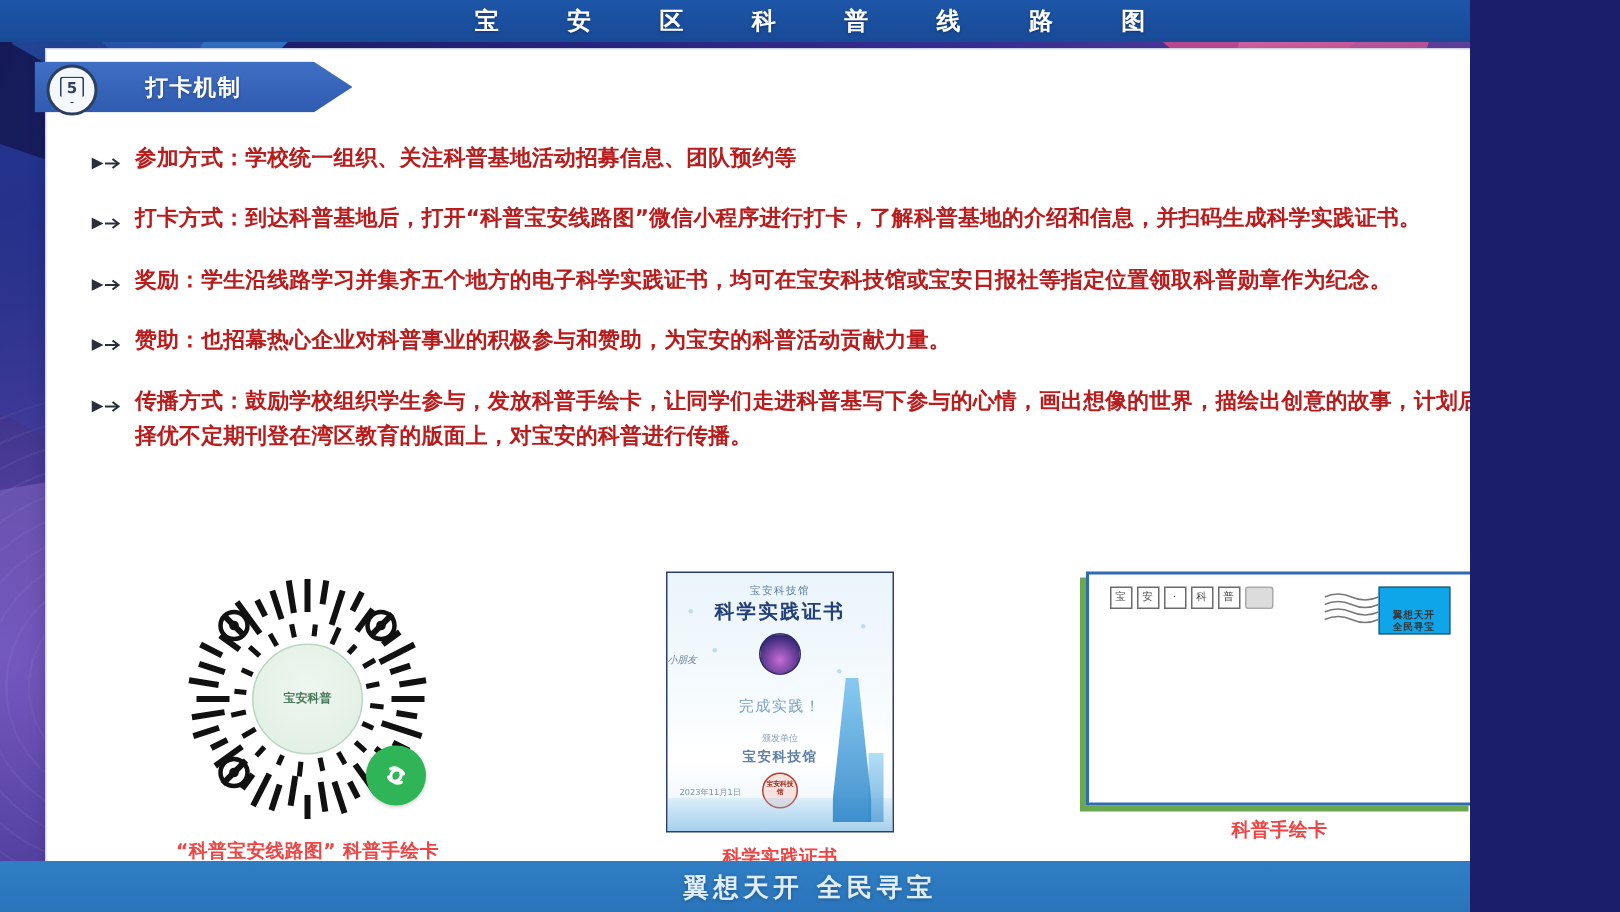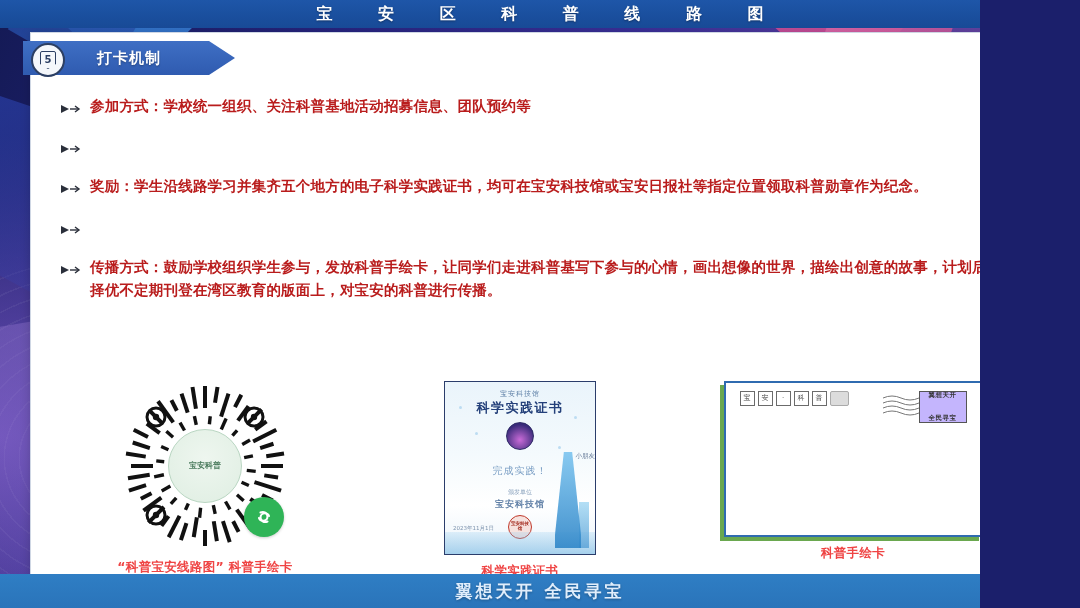--- a/index.html
+++ b/index.html
@@ -107,21 +107,21 @@
       border:1px solid #2b3d6b;
       background:linear-gradient(180deg,#eaf4fb 0%,#f4fafd 42%,#ffffff 72%,#eaf3fa 100%);}
   .cert-title-s{position:absolute;top:7px;left:0;right:0;text-align:center;
       font-size:7px;color:#5d7fa6;letter-spacing:1px;}
   .cert-title-b{position:absolute;top:17px;left:0;right:0;text-align:center;
       font-size:13px;font-weight:700;color:#24407a;letter-spacing:1.5px;}
   .cert-av{position:absolute;top:40px;left:50%;transform:translateX(-50%);
       width:26px;height:26px;border-radius:50%;
       background:radial-gradient(circle at 50% 65%,#c96bd8,#3a2b7a 72%);
       border:1.5px solid #2e2a66;}
-  .cert-name{position:absolute;top:70px;left:0;right:0;text-align:right;font-size:6.5px;color:#6b7f9c;}
+  .cert-name{position:absolute;top:54px;left:0;right:0;text-align:left;font-size:6.5px;color:#6b7f9c;font-style:italic;}
   .cert-msg{position:absolute;top:82px;left:0;right:0;text-align:center;
       font-size:10px;color:#7a9ec4;letter-spacing:1px;}
   .cert-org-s{position:absolute;top:106px;left:0;right:0;text-align:center;font-size:6px;color:#8aa2bd;}
   .cert-org{position:absolute;top:116px;left:0;right:0;text-align:center;
       font-size:9px;font-weight:700;color:#5f7fa6;letter-spacing:1px;}
   .cert-seal{position:absolute;top:133px;left:50%;transform:translateX(-50%);
       width:22px;height:22px;border-radius:50%;border:1.5px solid #c0392b;
       background:#f6e2de;display:flex;align-items:center;justify-content:center;
       font-size:4.5px;color:#a32b1e;text-align:center;line-height:1.05;font-weight:700;}
   .cert-date{position:absolute;left:8px;bottom:22px;font-size:5.5px;color:#7d93ad;}
@@ -137,21 +137,21 @@
 
   .fig-card{width:336px;}
   .pcard{width:255px;height:152px;position:relative;background:#ffffff;
       border:2px solid #2f6bb0;box-shadow:-4px 4px 0 #6aa84f;}
   .pc-boxes{position:absolute;left:14px;top:8px;display:flex;gap:3px;align-items:center;}
   .pc-box{width:13px;height:13px;border:1px solid #6b6b6b;display:flex;align-items:center;
       justify-content:center;font-size:7px;color:#4a4a4a;line-height:1;}
   .pc-blob{width:17px;height:13px;background:#dcdcdc;border:1px solid #aaa;border-radius:2px;}
   .pc-stamp{position:absolute;right:14px;top:8px;width:46px;height:30px;
       border:1px solid #555;display:flex;flex-direction:column;align-items:center;
-      justify-content:space-between;gap:1px;background:#c4b5fd;}
+      justify-content:flex-end;gap:1px;background:#0ea5e9;}
   .pc-stamp span{font-size:6.5px;color:#333;font-weight:700;line-height:1.1;letter-spacing:.5px;}
   .pc-waves{position:absolute;right:62px;top:11px;width:36px;height:22px;}
 
   
   .bottombar{position:absolute;left:0;bottom:0;width:1080px;height:34px;z-index:6;
       background:linear-gradient(180deg,#2f7ec4 0%,#2a74ba 100%);
       display:flex;align-items:center;justify-content:center;}
   .bottombar .bt{color:#eaf4ff;font-size:17px;font-weight:700;letter-spacing:3px;
       text-shadow:0 1px 3px rgba(0,0,0,.3);opacity:.95;text-align:right;}
 </style>
@@ -201,20 +201,21 @@
       </div>
 
       <div class="bullet">
         <span class="bmark">
           <svg width="20" height="10" viewBox="0 0 20 10" aria-hidden="true">
             <path d="M0 1 L8 5 L0 9 Z" fill="#2a2f3a"></path>
             <path d="M9 5 L17 5" stroke="#2a2f3a" stroke-width="1.4"></path>
             <path d="M14 2 L18 5 L14 8" fill="none" stroke="#2a2f3a" stroke-width="1.4"></path>
           </svg>
         </span>
+        <span class="btext">打卡方式：到达科普基地后，打开“科普宝安线路图”微信小程序进行打卡，了解科普基地的介绍和信息，并扫码生成科学实践证书。</span>
       </div>
 
       <div class="bullet">
         <span class="bmark">
           <svg width="20" height="10" viewBox="0 0 20 10" aria-hidden="true">
             <path d="M0 1 L8 5 L0 9 Z" fill="#2a2f3a"></path>
             <path d="M9 5 L17 5" stroke="#2a2f3a" stroke-width="1.4"></path>
             <path d="M14 2 L18 5 L14 8" fill="none" stroke="#2a2f3a" stroke-width="1.4"></path>
           </svg>
         </span>
@@ -222,20 +223,21 @@
       </div>
 
       <div class="bullet">
         <span class="bmark">
           <svg width="20" height="10" viewBox="0 0 20 10" aria-hidden="true">
             <path d="M0 1 L8 5 L0 9 Z" fill="#2a2f3a"></path>
             <path d="M9 5 L17 5" stroke="#2a2f3a" stroke-width="1.4"></path>
             <path d="M14 2 L18 5 L14 8" fill="none" stroke="#2a2f3a" stroke-width="1.4"></path>
           </svg>
         </span>
+        <span class="btext">赞助：也招幕热心企业对科普事业的积极参与和赞助，为宝安的科普活动贡献力量。</span>
       </div>
 
       <div class="bullet">
         <span class="bmark">
           <svg width="20" height="10" viewBox="0 0 20 10" aria-hidden="true">
             <path d="M0 1 L8 5 L0 9 Z" fill="#2a2f3a"></path>
             <path d="M9 5 L17 5" stroke="#2a2f3a" stroke-width="1.4"></path>
             <path d="M14 2 L18 5 L14 8" fill="none" stroke="#2a2f3a" stroke-width="1.4"></path>
           </svg>
         </span>

